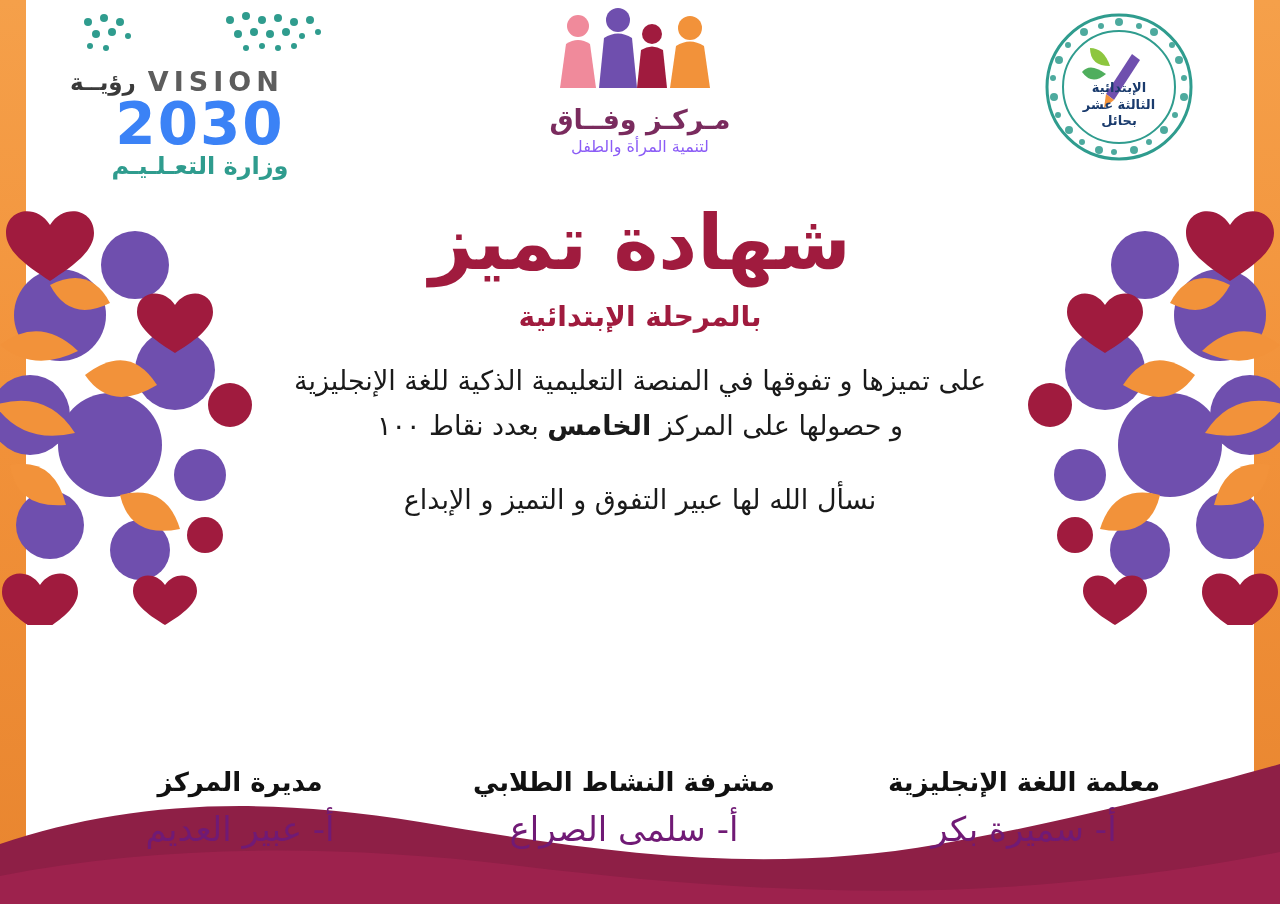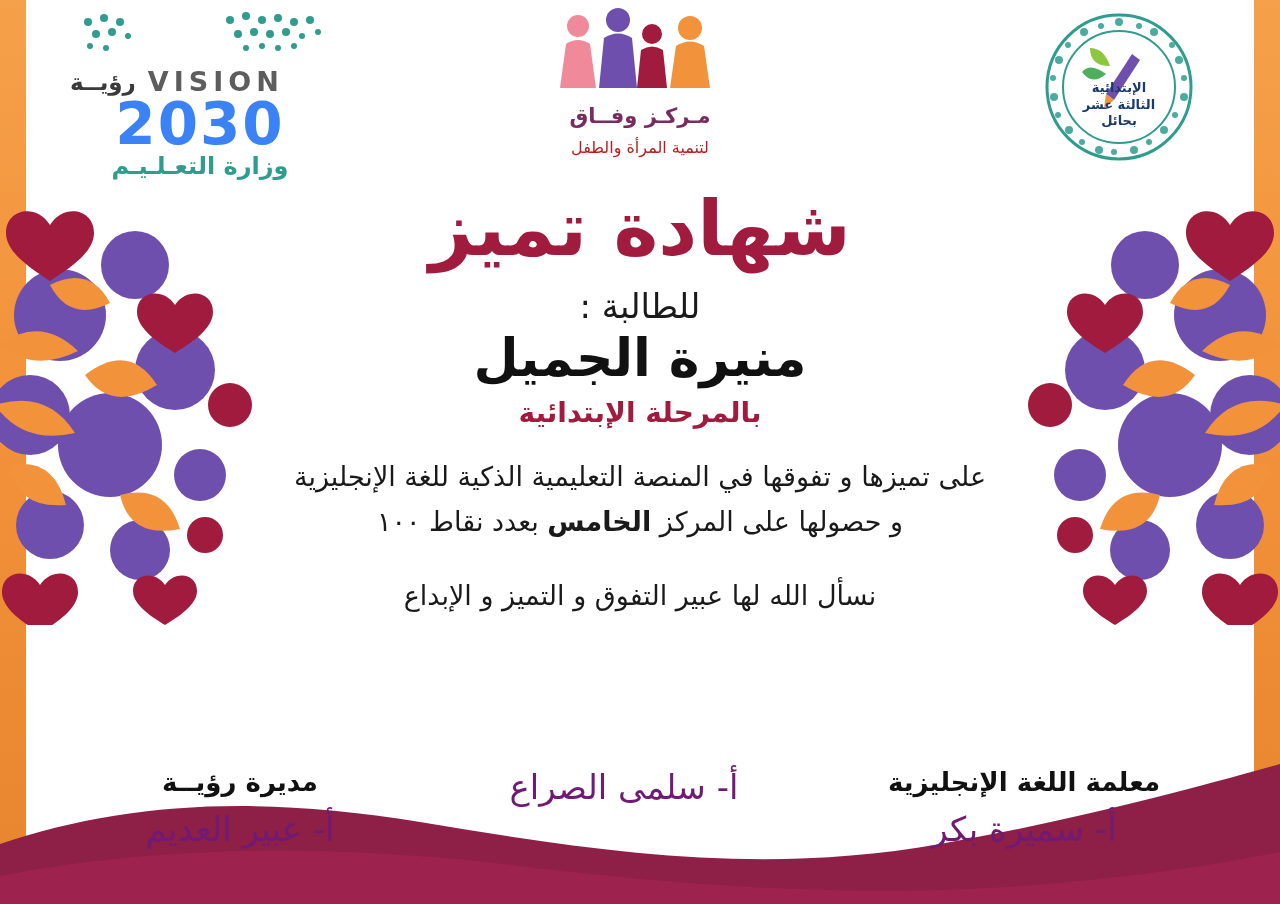--- a/index.html
+++ b/index.html
@@ -59,31 +59,31 @@
     transform: translateX(-50%);
     width: 230px; height: 165px;
     text-align: center;
   }
   .logo-vision {
     position: absolute;
     top: 10px; left: 70px;
     width: 260px; height: 155px;
   }
   .center-name-ar {
-    font-size: 21px;
+    font-size: 27px;
     font-weight: bold;
     color: #7a2b5e;
     letter-spacing: 1px;
     margin-top: 2px;
     direction: rtl;
   }
   .center-sub-ar {
     font-size: 16px;
-    color: #b91c1c;
-    margin-top: 10px;
+    color: #8b5cf6;
+    margin-top: 2px;
     direction: rtl;
   }
   .vision-word {
     font-size: 27px;
     letter-spacing: 5px;
     color: #5d5d5d;
     font-weight: 600;
   }
   .vision-ar {
     font-size: 23px;
@@ -101,21 +101,21 @@
     font-size: 24px;
     color: #2f9c8e;
     font-weight: bold;
     letter-spacing: 1px;
     text-align: center;
   }
 
   
   .content {
     position: absolute;
-    top: 185px;
+    top: 199px;
     left: 230px;
     right: 230px;
     text-align: center;
     direction: rtl;
   }
   .title {
     font-size: 76px;
     font-weight: bold;
     color: #a01b3e;
     letter-spacing: 2px;
@@ -353,41 +353,40 @@
         <span class="vision-word">VISION</span>
         <span class="vision-ar">رؤيــة</span>
       </div>
       <div class="vision-2030" style="text-align:center;">2030</div>
       <div class="vision-ministry">وزارة التعـلـيـم</div>
     </div>
   </div>
 
   <div class="content">
     <div class="title">شهادة تميز</div>
-    <div class="for-label">للطالبة :</div>
-    <div class="student-name">منيرة الجميل</div>
     <div class="stage">بالمرحلة الإبتدائية</div>
 
     <div class="reason">
       <div>على تميزها و تفوقها في المنصة التعليمية الذكية للغة الإنجليزية</div>
       <div>
         <span>و حصولها على المركز </span><b>الخامس</b><span> بعدد نقاط ١٠٠</span>
       </div>
     </div>
 
     <div class="prayer">نسأل الله لها عبير التفوق و التميز و الإبداع</div>
   </div>
 
   <div class="signatures">
     <div class="sig">
       <div class="sig-role">معلمة اللغة الإنجليزية</div>
       <div class="sig-name">أ- سميرة بكر</div>
     </div>
     <div class="sig">
+      <div class="sig-role">مشرفة النشاط الطلابي</div>
       <div class="sig-name">أ- سلمى الصراع</div>
     </div>
     <div class="sig">
-      <div class="sig-role">مديرة رؤيــة</div>
+      <div class="sig-role">مديرة المركز</div>
       <div class="sig-name">أ- عبير العديم</div>
     </div>
   </div>
 
 </div>
 
 </body></html>

